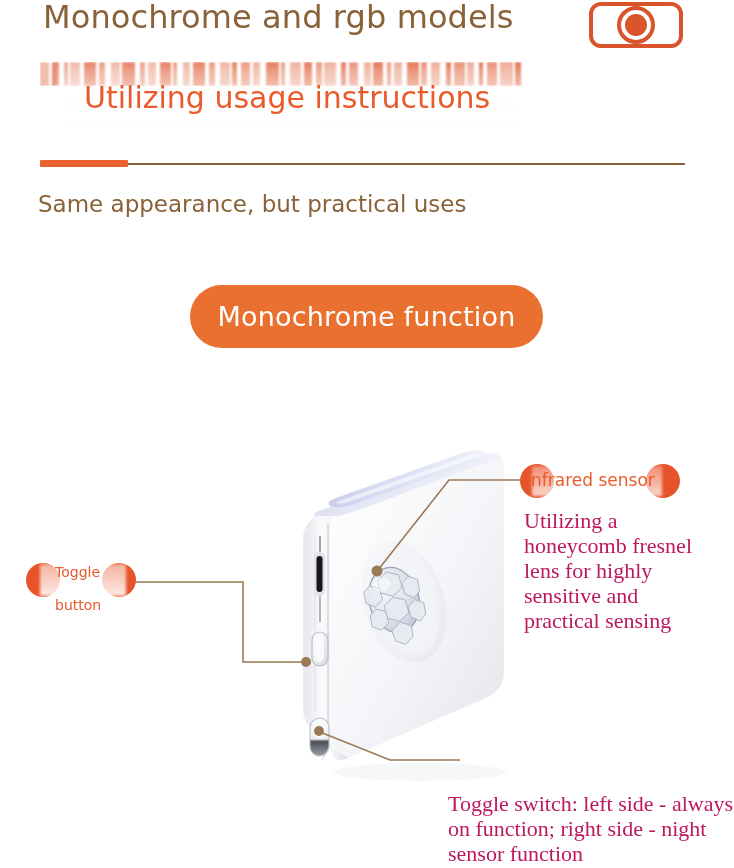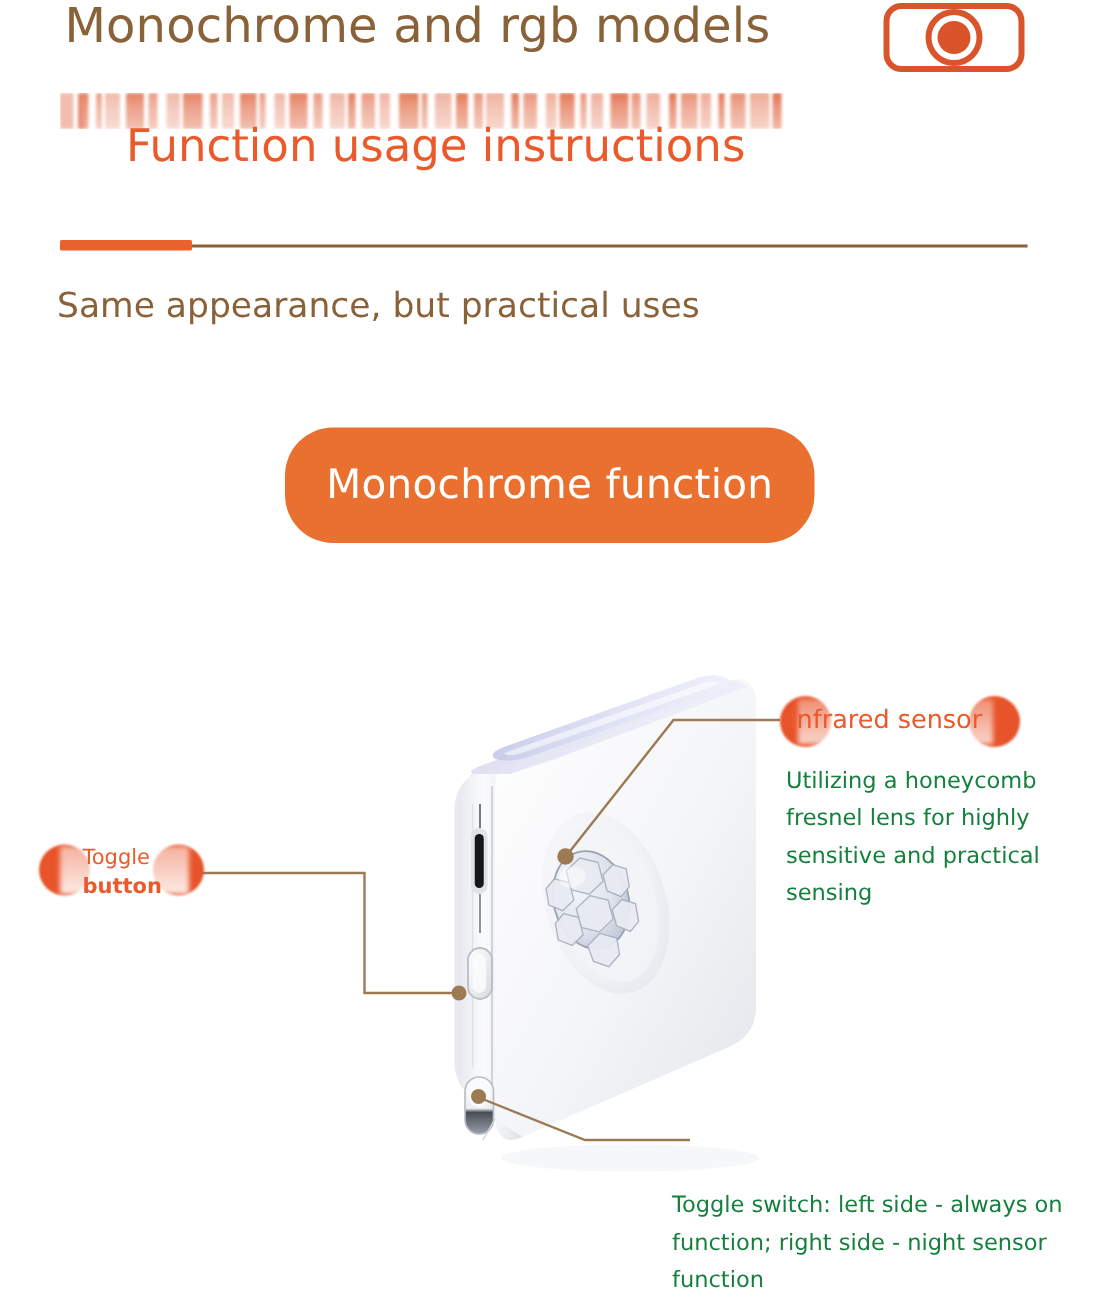--- a/index.html
+++ b/index.html
@@ -54,21 +54,21 @@
   .rule{position:absolute;left:40px;top:163px;width:645px;height:2px;background:#8a6239;}
   .rule-accent{position:absolute;left:40px;top:160px;width:88px;height:7px;background:#e9622e;border-radius:1px;}
 
   .tagline{
     position:absolute;left:38px;top:191px;
     font-size:23px;color:#8a6239;white-space:nowrap;
   }
 
   
   .cta{
-    position:absolute;left:190px;top:285px;width:353px;height:77px;
+    position:absolute;left:190px;top:285px;width:353px;height:63px;
     background:#e9702f;border-radius:32px;
     display:flex;align-items:center;justify-content:center;
   }
   .cta span{font-size:27px;color:#ffffff;letter-spacing:.2px;}
 
   
   .device{position:absolute;left:270px;top:440px;width:260px;height:380px;}
   .device svg{display:block;}
 
   
@@ -103,21 +103,21 @@
   #badge-power .txt{left:29px;font-size:14px;line-height:16px;top:1px;}
 
   #badge-infrared{left:520px;top:464px;width:160px;height:34px;}
   #badge-infrared .cap.l{left:0;}
   #badge-infrared .cap.r{left:126px;}
   #badge-infrared .wash{left:12px;width:130px;height:30px;top:2px;
     background:linear-gradient(180deg,rgba(255,255,255,.35),rgba(255,255,255,.75));}
   #badge-infrared .txt{left:6px;top:6px;font-size:17px;}
 
   .note{
-    position:absolute;color:#15803d;font-size:15px;line-height:25px;
+    position:absolute;color:#be185d;font-size:22px;line-height:25px;font-family:Liberation Serif, serif;
   }
   #note-power{left:22px;top:617px;width:225px;}
   #note-infrared{left:524px;top:508px;width:185px;}
   #note-toggle{left:448px;top:791px;width:290px;}
 </style>
 </head>
 <body>
 
 <div class="page">
 
@@ -165,21 +165,21 @@
       <i style="left: 391px; width: 9px; opacity: 0.56;"></i>
       <i style="left: 406px; width: 5px; opacity: 0.93;"></i>
       <i style="left: 414px; width: 11px; opacity: 0.75;"></i>
       <i style="left: 427px; width: 7px; opacity: 0.57;"></i>
       <i style="left: 439px; width: 4px; opacity: 0.94;"></i>
       <i style="left: 447px; width: 10px; opacity: 0.76;"></i>
       <i style="left: 460px; width: 13px; opacity: 0.58;"></i>
       <i style="left: 475px; width: 6px; opacity: 0.95;"></i>
     </div>
   <div class="ob-wash"></div>
-  <div class="sub-title">Function usage instructions</div>
+  <div class="sub-title">Utilizing usage instructions</div>
 
   <div class="rule"></div>
   <div class="rule-accent"></div>
 
   <div class="tagline">Same appearance, but practical uses</div>
 
   <div class="cta">
     <span>Monochrome function</span>
   </div>
 
@@ -293,21 +293,21 @@
       <circle cx="377" cy="141" r="5.5"></circle>
       <circle cx="319" cy="301" r="5"></circle>
     </g>
   </svg>
 
   <div class="capbadge" id="badge-power">
     <div class="cap l"></div>
     <div class="cap r"></div>
     <div class="wash"></div>
     <div class="txt">Toggle</div>
-    <div class="txt" style="top:20px;font-weight:bold;">button</div>
+    <div class="txt" style="top:34px;">button</div>
   </div>
 
   <div class="capbadge" id="badge-infrared">
     <div class="cap l"></div>
     <div class="cap r"></div>
     <div class="wash"></div>
     <div class="txt">Infrared sensor</div>
   </div>
   <div class="note" id="note-infrared">Utilizing a honeycomb fresnel lens for highly sensitive and practical sensing</div>
 

